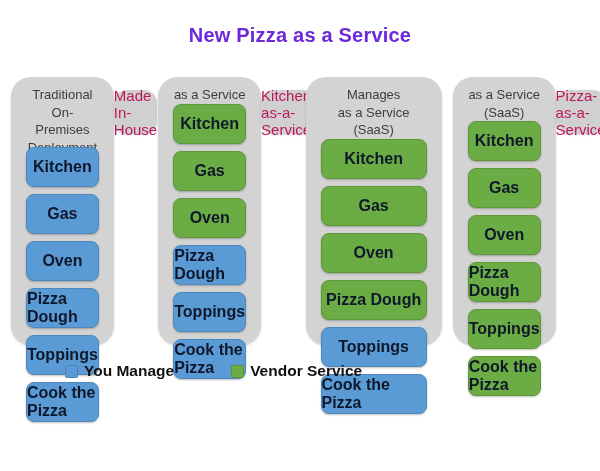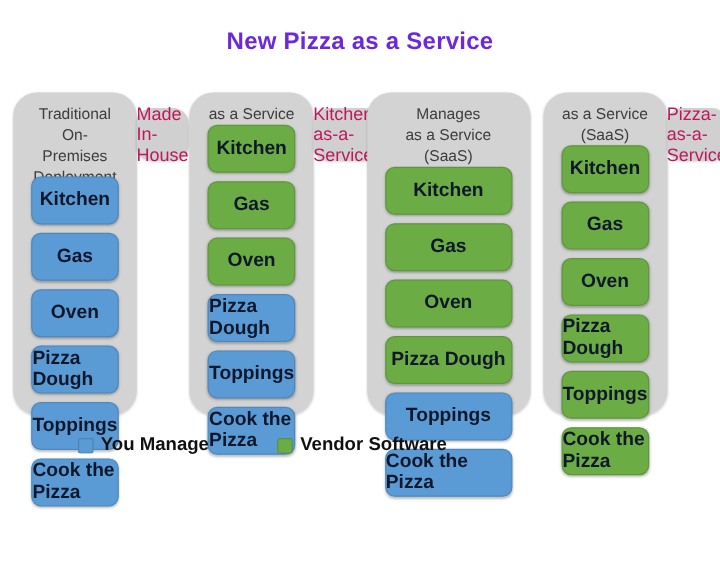--- a/index.html
+++ b/index.html
@@ -232,17 +232,17 @@
 
   </div>
 
   <div class="legend">
     <div class="legend-item">
       <span class="legend-swatch" style="background-color: rgb(91, 155, 213);"></span>
       <span>You Manage</span>
     </div>
     <div class="legend-item">
       <span class="legend-swatch" style="background-color: rgb(108, 172, 68);"></span>
-      <span>Vendor Software</span>
+      <span>Vendor Service</span>
     </div>
   </div>
 
 </div>
 
 </body></html>

